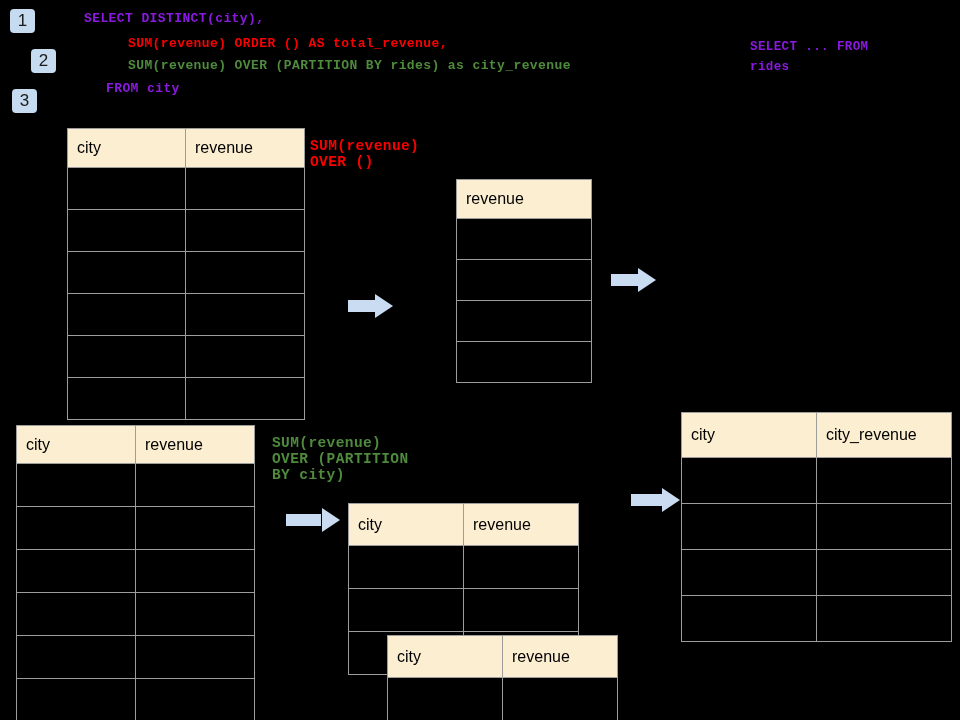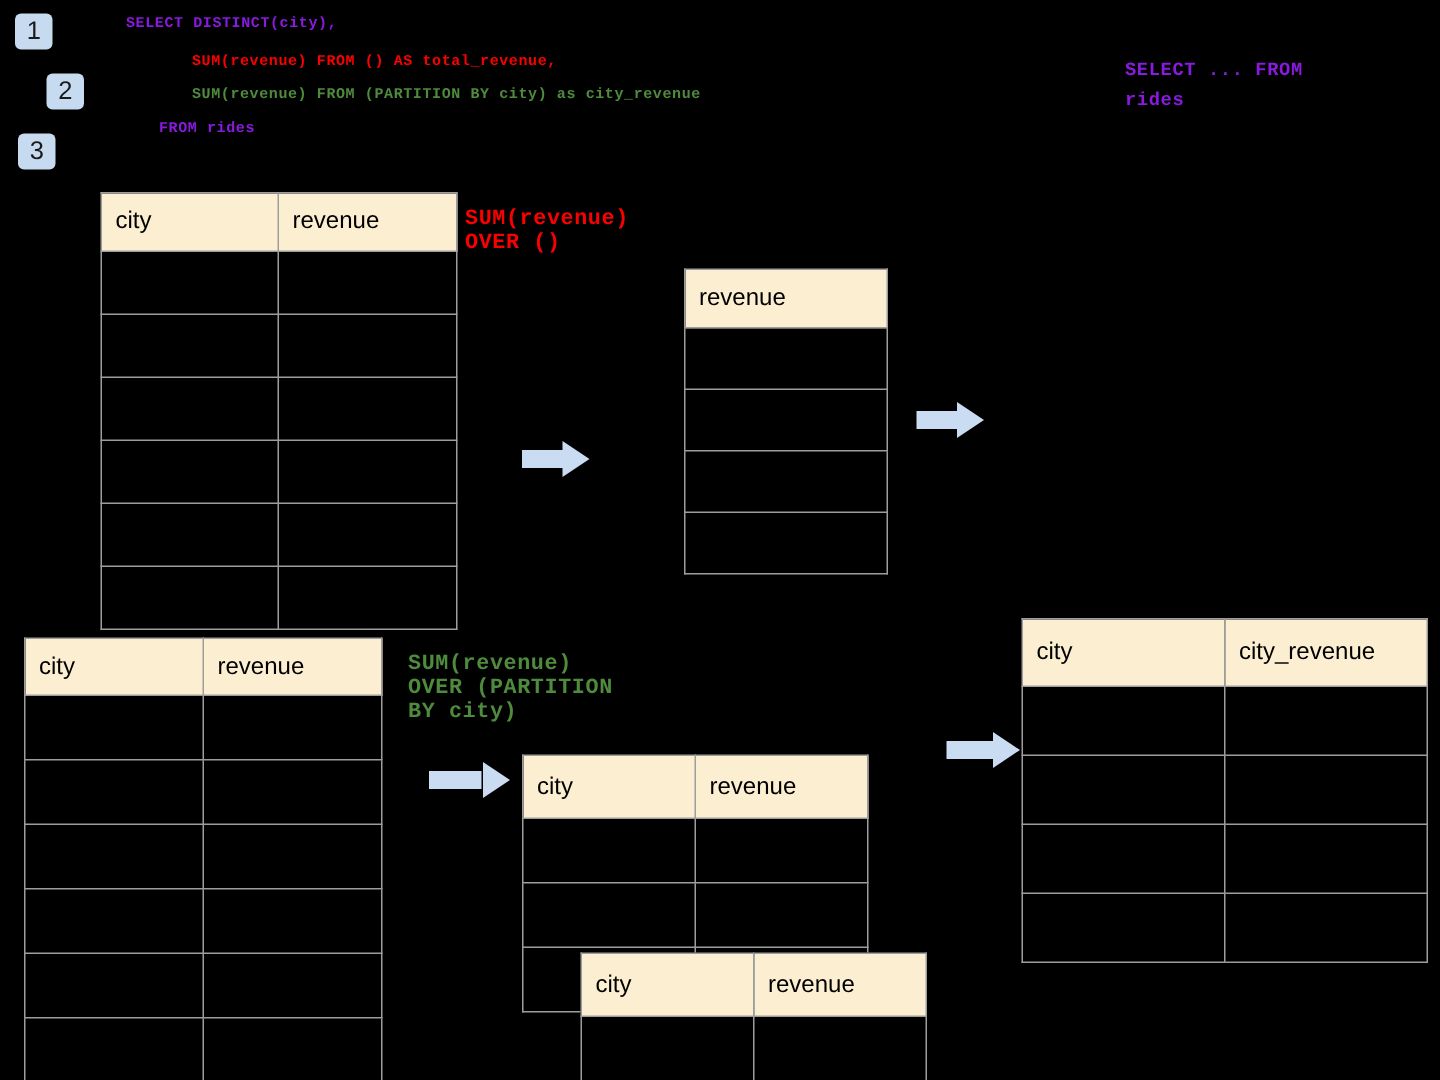--- a/index.html
+++ b/index.html
@@ -29,21 +29,21 @@
     border-radius: 4px;
     width: 25px;
     height: 24px;
     box-shadow: 1px 1px 0 #000;
   }
 
   
   .sql {
     position: absolute;
     font-family: "Liberation Mono", monospace;
-    font-size: 10px;
+    font-size: 13px;
     font-weight: bold;
     letter-spacing: 0.4px;
     white-space: pre;
   }
   .sql-l1 { color: #8a1ae0; left: 84px;  top: 11px; }
   .sql-l2 { color: #fa0000; left: 128px; top: 36px; }
   .sql-l3 { color: #4e8b3c; left: 128px; top: 58px; }
   .sql-l4 { color: #8a1ae0; left: 106px; top: 81px; }
   .sql-l5 { color: #8a1ae0; left: 106px; top: 103px; }
 
@@ -115,23 +115,23 @@
 </head>
 <body>
 
 <div id="canvas">
 
   <div class="badge" style="left:10px;  top:9px;">1</div>
   <div class="badge" style="left:31px;  top:49px;">2</div>
   <div class="badge" style="left:12px;  top:89px;">3</div>
 
   <div class="sql sql-l1">SELECT DISTINCT(city),</div>
-  <div class="sql sql-l2">SUM(revenue) FROM () AS total_revenue,</div>
-  <div class="sql sql-l3">SUM(revenue) FROM (PARTITION BY city) as city_revenue</div>
-  <div class="sql sql-l4">FROM rides</div>
+  <div class="sql sql-l2">SUM(revenue) ORDER () AS total_revenue,</div>
+  <div class="sql sql-l3">SUM(revenue) OVER (PARTITION BY rides) as city_revenue</div>
+  <div class="sql sql-l4">FROM city</div>
 
   <div class="annot annot-purple">SELECT ... FROM
 rides</div>
   <div class="annot annot-red">SUM(revenue)
 OVER ()</div>
   <div class="annot annot-green">SUM(revenue)
 OVER (PARTITION
 BY city)</div>
 
   <table class="tbl" style="left:67px; top:128px; width:237px;">

